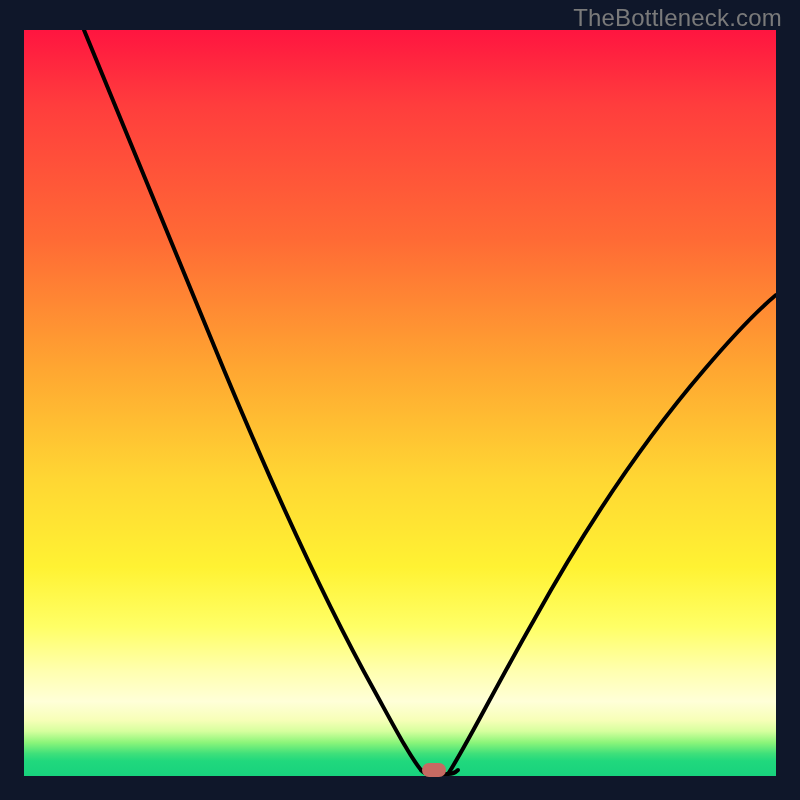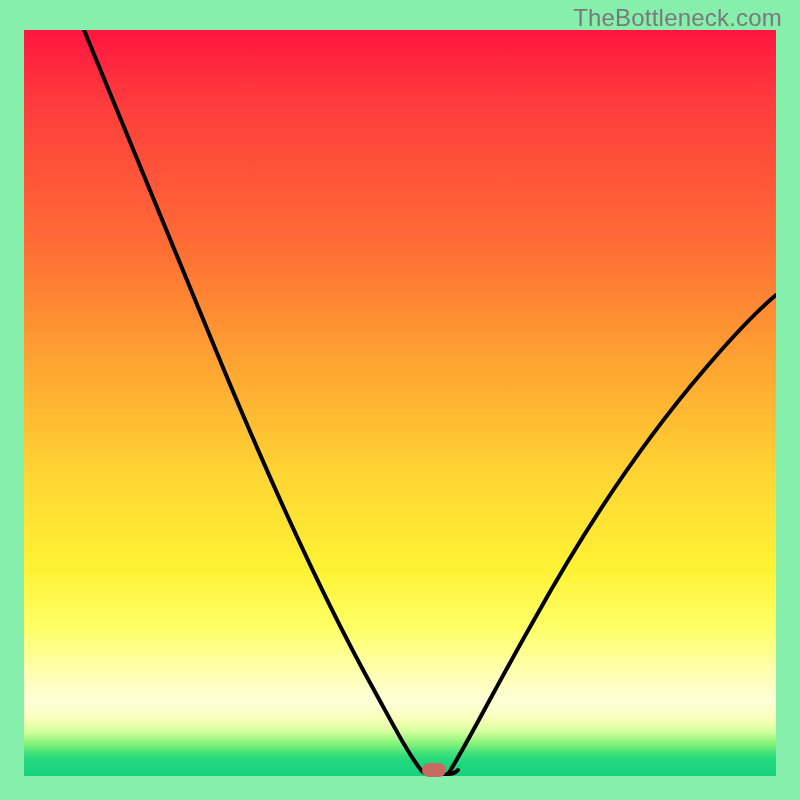--- a/index.html
+++ b/index.html
@@ -8,21 +8,21 @@
     width: 800px;
     height: 800px;
     background: #000;
     overflow: hidden;
     font-family: Arial, Helvetica, sans-serif;
   }
   .frame {
     position: relative;
     width: 800px;
     height: 800px;
-    background: #86efac;
+    background: #0f172a;
   }
   .watermark {
     position: absolute;
     top: 4px;
     right: 18px;
     color: #7a7a7a;
     font-size: 24px;
     font-weight: 500;
     letter-spacing: 0.2px;
     z-index: 10;

